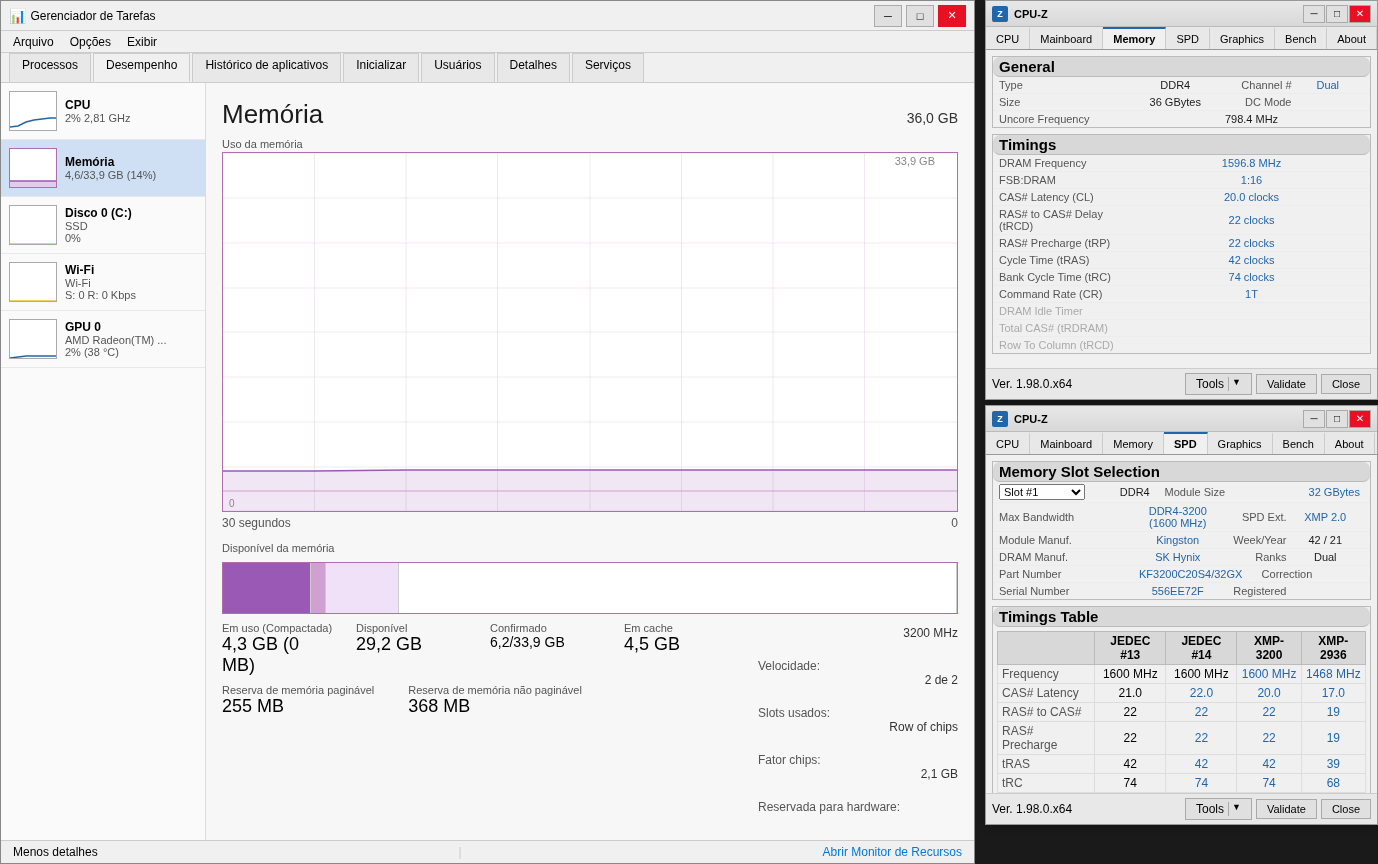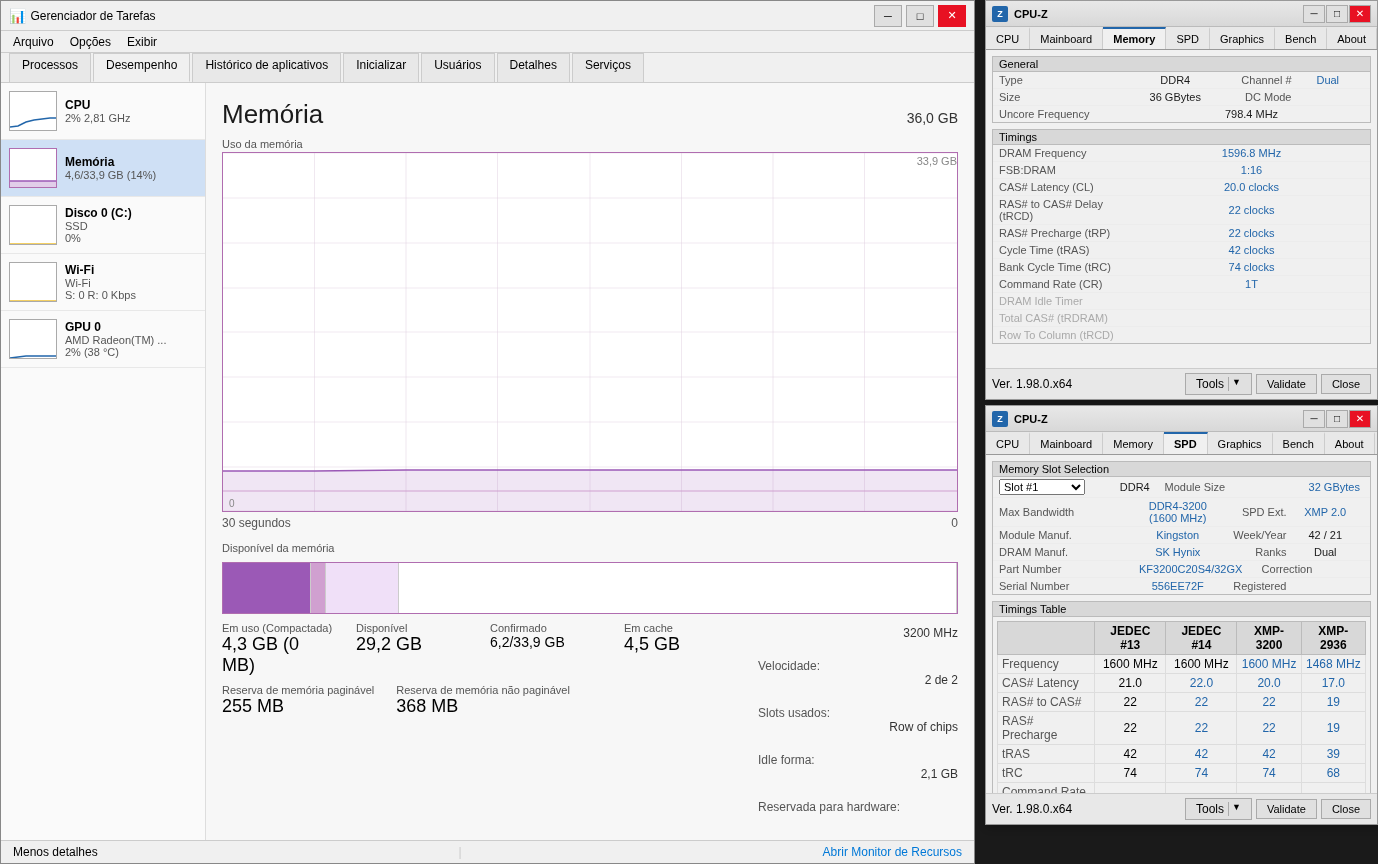--- a/index.html
+++ b/index.html
@@ -40,21 +40,21 @@
     .sidebar-mini-chart { width: 48px; height: 40px; border: 1px solid #aaa; background: white; margin-right: 8px; flex-shrink: 0; overflow: hidden; position: relative; }
     .sidebar-item-info { flex: 1; }
     .sidebar-item-name { font-weight: 600; font-size: 12px; }
     .sidebar-item-sub { font-size: 11px; color: #555; }
     .tm-main { flex: 1; padding: 16px; background: #f7f7f7; overflow-y: auto; }
     .mem-header { display: flex; justify-content: space-between; align-items: baseline; margin-bottom: 8px; }
     .mem-title { font-size: 26px; font-weight: 300; color: #1a1a1a; }
     .mem-total { font-size: 14px; color: #333; }
     .chart-area { background: white; border: 1px solid #b06db0; height: 360px; position: relative; margin-bottom: 4px; }
     .chart-label { font-size: 11px; color: #555; margin-bottom: 2px; }
-    .chart-value-label { position: absolute; top: 2px; right: 0; font-size: 11px; color: #888; }
+    .chart-value-label { position: absolute; top: 2px; right: 22px; font-size: 11px; color: #888; }
     .chart-bottom-label { display: flex; justify-content: space-between; font-size: 11px; color: #555; margin-bottom: 12px; }
     .mem-comp { background: white; border: 1px solid #b06db0; height: 52px; margin-bottom: 8px; display: flex; align-items: stretch; overflow: hidden; }
     .comp-seg { border-right: 1px solid #ccc; }
     .comp-seg.used { background: #9b59b6; width: 12%; }
     .comp-seg.modified { background: #d0a0d0; width: 2%; }
     .comp-seg.standby { background: #f0e0f8; width: 10%; }
     .comp-seg.free { background: white; flex: 1; }
     .comp-label { font-size: 11px; color: #555; margin-bottom: 8px; }
     .mem-stats { display: grid; grid-template-columns: 1fr 1fr 1fr 1fr; gap: 12px 20px; margin-bottom: 8px; }
     .stat-block {}
@@ -104,21 +104,21 @@
     .cpuz-logo { width: 16px; height: 16px; background: #2266aa; border-radius: 2px; margin-right: 6px; display: flex; align-items: center; justify-content: center; color: white; font-size: 9px; font-weight: bold; }
     .cpuz-title { font-size: 11px; flex: 1; font-weight: 600; }
     .cpuz-winbtns { display: flex; }
     .cpuz-winbtn { width: 22px; height: 18px; border: 1px solid #aaa; background: #e0e0e0; cursor: pointer; font-size: 10px; display: flex; align-items: center; justify-content: center; margin-left: 1px; }
     .cpuz-winbtn.close { background: #e81123; color: white; }
     .cpuz-tabs { display: flex; border-bottom: 1px solid #999; background: #e8e8e8; flex-shrink: 0; }
     .cpuz-tab { padding: 4px 10px; cursor: pointer; font-size: 11px; border-right: 1px solid #ccc; border-top: 2px solid transparent; }
     .cpuz-tab.active { background: #f0f0f0; border-top: 2px solid #2266aa; font-weight: 600; }
     .cpuz-content { flex: 1; padding: 6px; overflow: auto; }
     .cpuz-section { border: 1px solid #bbb; margin-bottom: 6px; }
-    .cpuz-section-title { background: #d8d8d8; padding: 1px 6px; font-size: 11px; font-weight: 400; border-bottom: 1px solid #bbb; }
+    .cpuz-section-title { background: #d8d8d8; padding: 1px 6px; font-size: 15px; font-weight: 700; border-bottom: 1px solid #bbb; border-radius: 7px; }
     .cpuz-row { display: flex; align-items: center; padding: 2px 6px; border-bottom: 1px solid #ececec; }
     .cpuz-row:last-child { border-bottom: none; }
     .cpuz-key { color: #555; font-size: 11px; width: 140px; flex-shrink: 0; }
     .cpuz-val { font-size: 11px; color: #1a1a1a; flex: 1; text-align: center; }
     .cpuz-val.blue { color: #2266aa; }
     .cpuz-footer { display: flex; align-items: center; padding: 4px 6px; border-top: 1px solid #ccc; background: #e8e8e8; flex-shrink: 0; font-size: 11px; }
     .cpuz-footer-ver { flex: 1; }
     .cpuz-footer-btn { padding: 3px 10px; border: 1px solid #aaa; background: #e0e0e0; cursor: pointer; font-size: 11px; margin-left: 4px; }
     .cpuz-footer-btn.tools { display: flex; gap: 2px; }
     .tools-arrow { border-left: 1px solid #aaa; padding-left: 3px; margin-left: 2px; font-size: 9px; }
@@ -286,42 +286,42 @@
             </div>
             <div class="stat-block">
               <div class="stat-label">Confirmado</div>
               <div class="stat-value" style="font-size:14px;">6,2/33,9 GB</div>
             </div>
             <div class="stat-block">
               <div class="stat-label">Em cache</div>
               <div class="stat-value">4,5 GB</div>
             </div>
           </div>
-          <div style="display:flex; gap:22px; margin-top:8px;">
+          <div style="display:flex; gap:34px; margin-top:8px;">
             <div>
               <div class="stat-label">Reserva de memória paginável</div>
               <div class="stat-value">255 MB</div>
             </div>
             <div>
               <div class="stat-label">Reserva de memória não paginável</div>
               <div class="stat-value">368 MB</div>
             </div>
           </div>
         </div>
         <div style="min-width:200px; padding-top:4px;">
           <div class="right-stat">
             <span class="right-key">Velocidade:</span>
             <span class="right-val">3200 MHz</span>
           </div>
           <div class="right-stat">
             <span class="right-key">Slots usados:</span>
             <span class="right-val">2 de 2</span>
           </div>
           <div class="right-stat">
-            <span class="right-key">Idle forma:</span>
+            <span class="right-key">Fator chips:</span>
             <span class="right-val">Row of chips</span>
           </div>
           <div class="right-stat">
             <span class="right-key">Reservada para hardware:</span>
             <span class="right-val">2,1 GB</span>
           </div>
         </div>
       </div>
     </div>
   </div>

